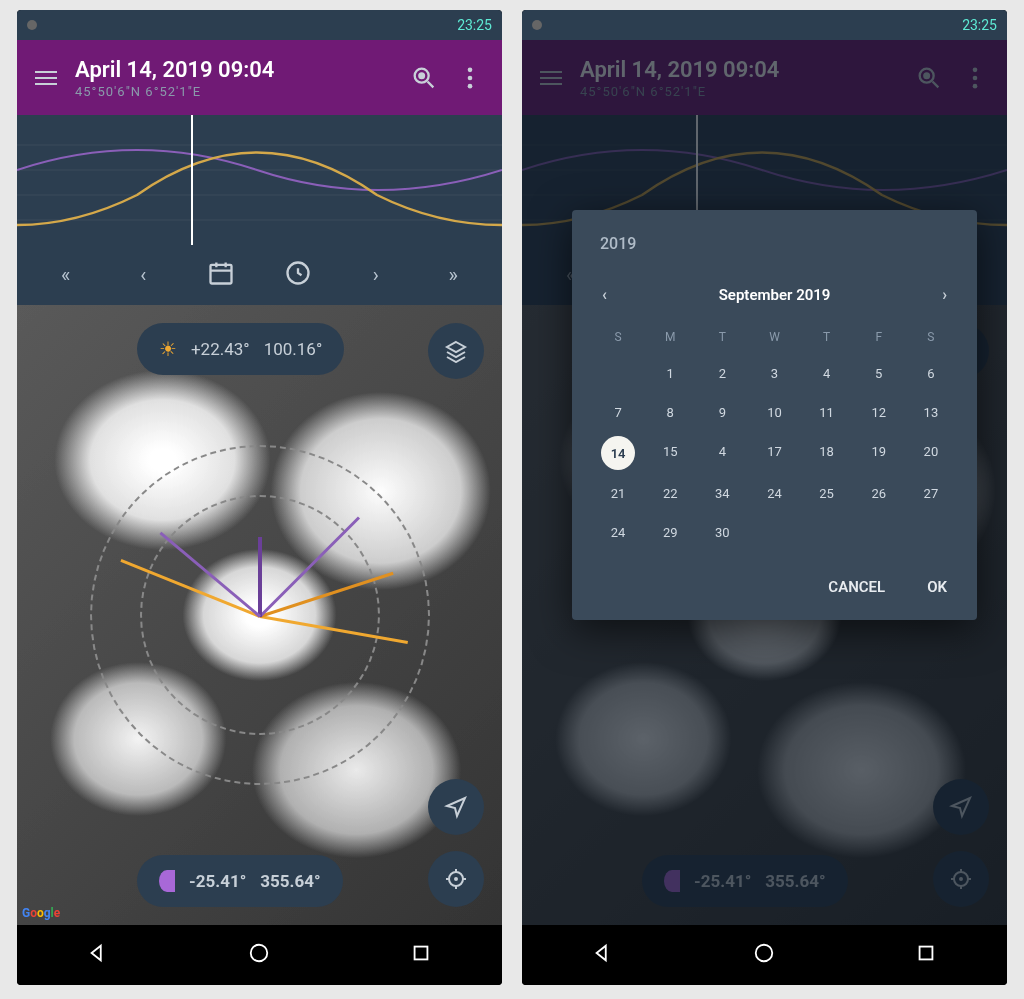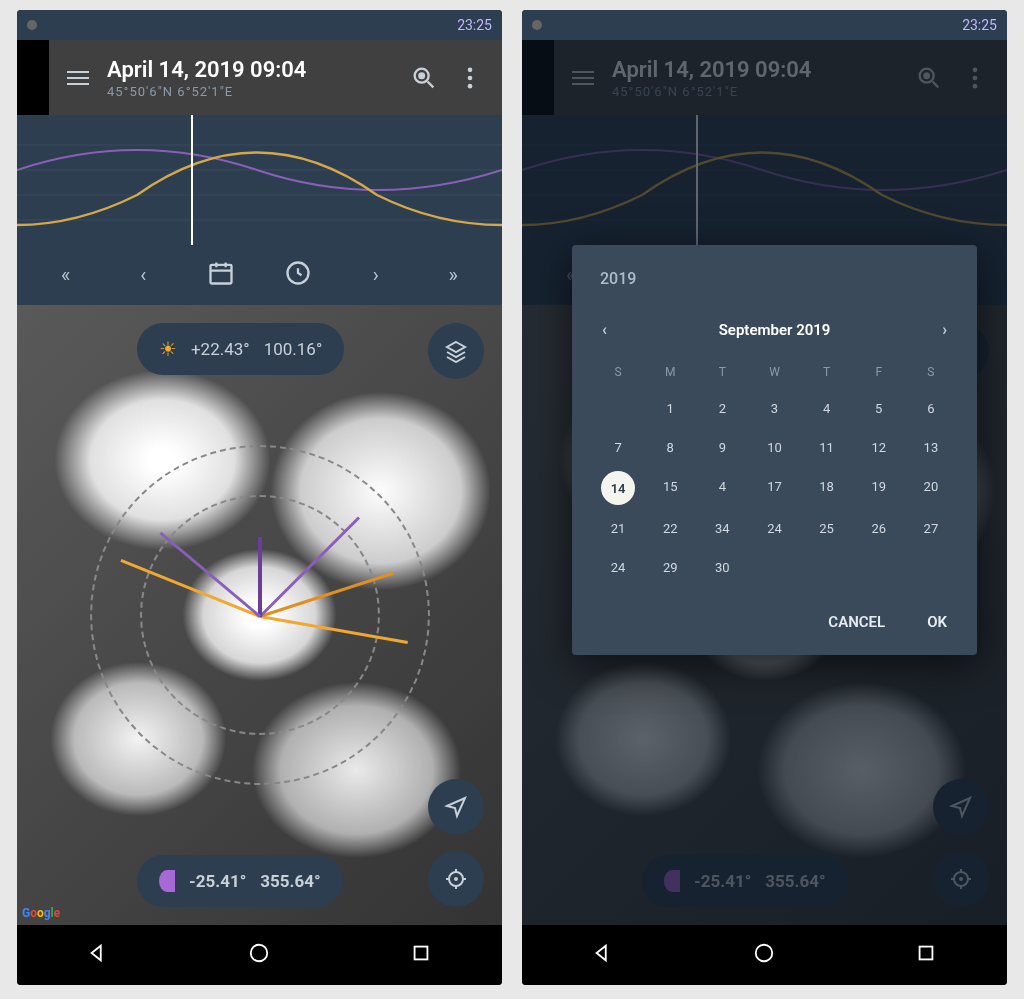--- a/index.html
+++ b/index.html
@@ -21,36 +21,35 @@
     overflow: hidden;
   }
   
   .status-bar {
     height: 30px;
     background: #2c3e50;
     display: flex;
     align-items: center;
     justify-content: space-between;
     padding: 0 10px;
-    color: #c4b5fd;
+    color: #5eead4;
     font-size: 14px;
   }
   .status-left { display:flex; align-items:center; gap:6px;}
   .status-right { display: flex; align-items: center; gap: 8px; }
   .status-dot{width:10px;height:10px;border-radius:50%;background:#666;}
   
   .app-header {
-    background: #404040;
+    background: #701a75;
     height: 75px;
     display: flex;
     align-items: center;
     padding: 0 18px;
     gap: 18px;
     color: #fff;
-    margin-left: 32px;
   }
   .hamburger { display: flex; flex-direction: column; gap: 4px; cursor:pointer;}
   .hamburger span { width: 22px; height: 2px; background: #c8d0d8; }
   .header-text { flex: 1; }
   .header-title { font-size: 22px; font-weight: 600; color:#fff;}
   .header-sub { font-size: 13px; color: #8a9aab; margin-top:2px; letter-spacing:1px;}
   .header-icon { width: 28px; height: 28px; display:flex;align-items:center;justify-content:center;}
   
   .wave-area {
     background: #2c3e50;
@@ -172,21 +171,20 @@
   .date-picker {
     position: absolute;
     top: 200px;
     left: 50px;
     right: 30px;
     background: #3a4a5a;
     border-radius: 4px;
     box-shadow: 0 10px 40px rgba(0,0,0,0.6);
     color: #fff;
     padding-bottom: 10px;
-    margin-top: 35px;
   }
   .dp-header {
     padding: 24px 28px 20px;
   }
   .dp-year { font-size: 16px; color: #b0bcc8; font-weight:500;}
   .dp-date { font-size: 34px; font-weight: 700; margin-top: 4px;}
   .dp-month-nav {
     display: flex;
     align-items: center;
     justify-content: space-between;

